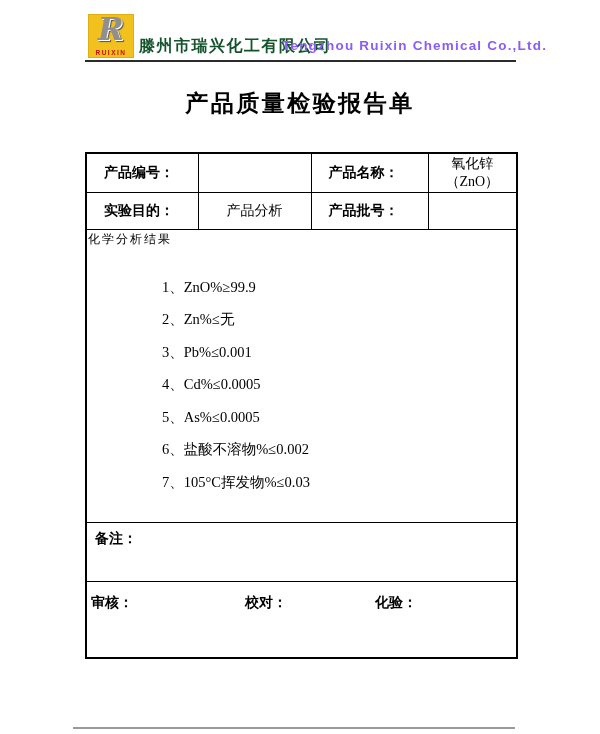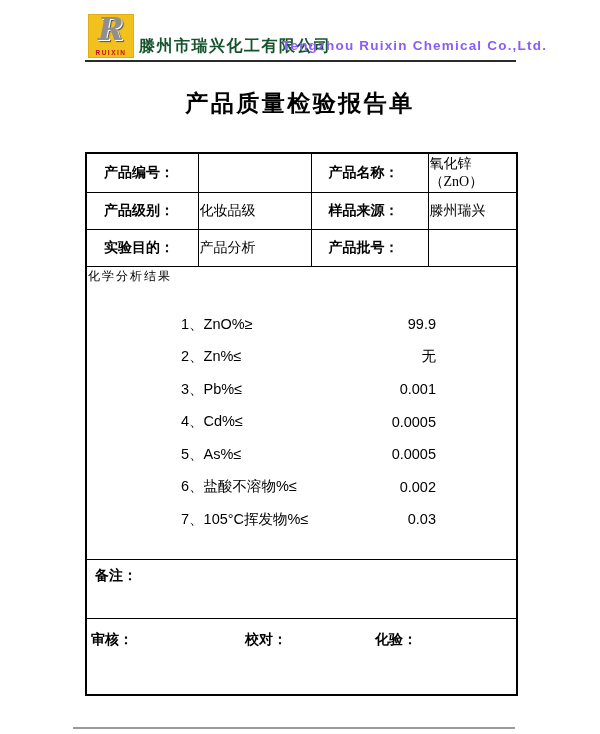--- a/index.html
+++ b/index.html
@@ -62,40 +62,40 @@
     font-size:14px;
     overflow:hidden;
   }
   tr.info-row{height:37px;}
   td.lbl{
     font-weight:bold;
     padding-left:17px;
     font-family:"Liberation Sans",sans-serif;
   }
   td.val{
-    text-align:left;
+    text-align:center;
     font-family:"Liberation Serif","DejaVu Serif",serif;
   }
   td.analysis-cell{
     height:290px;vertical-align:top;
     border-top:2px solid #000;
   }
   .analysis-heading{
     margin-top:0;
     text-align:left;
     font-size:12px;
     font-family:"Liberation Serif","DejaVu Serif",serif;
     letter-spacing:2px;
   }
   .analysis-items{margin-top:23px;}
   .analysis-item{
     height:32.5px;
-    display:flex;align-items:center;justify-content:space-between;
-    padding-left:93px;padding-right:79px;
-    font-family:Liberation Sans, sans-serif;
+    display:flex;align-items:center;
+    padding-left:74px;padding-right:79px;
+    font-family:Liberation Serif, serif;
     font-size:14.5px;
   }
   td.remarks-cell{
     height:56px;vertical-align:top;
     border-top:2px solid #000;
   }
   .remarks-label{
     display:inline-block;
     padding:6px 0 0 7px;
     font-weight:bold;font-size:14px;
@@ -138,26 +138,20 @@
       <col style="width:89px">
   </colgroup>
   <tbody>
     <tr class="info-row">
       <td class="lbl">产品编号：</td>
       <td class="val"></td>
       <td class="lbl">产品名称：</td>
       <td class="val">氧化锌（ZnO）</td>
     </tr>
     <tr class="info-row">
-      <td class="lbl">产品级别：</td>
-      <td class="val">化妆品级</td>
-      <td class="lbl">样品来源：</td>
-      <td class="val">滕州瑞兴</td>
-    </tr>
-    <tr class="info-row">
       <td class="lbl">实验目的：</td>
       <td class="val">产品分析</td>
       <td class="lbl">产品批号：</td>
       <td class="val"></td>
     </tr>
     <tr>
       <td class="analysis-cell" colspan="4">
         <div class="analysis-heading">化学分析结果</div>
         <div class="analysis-items">
           <div class="analysis-item">

